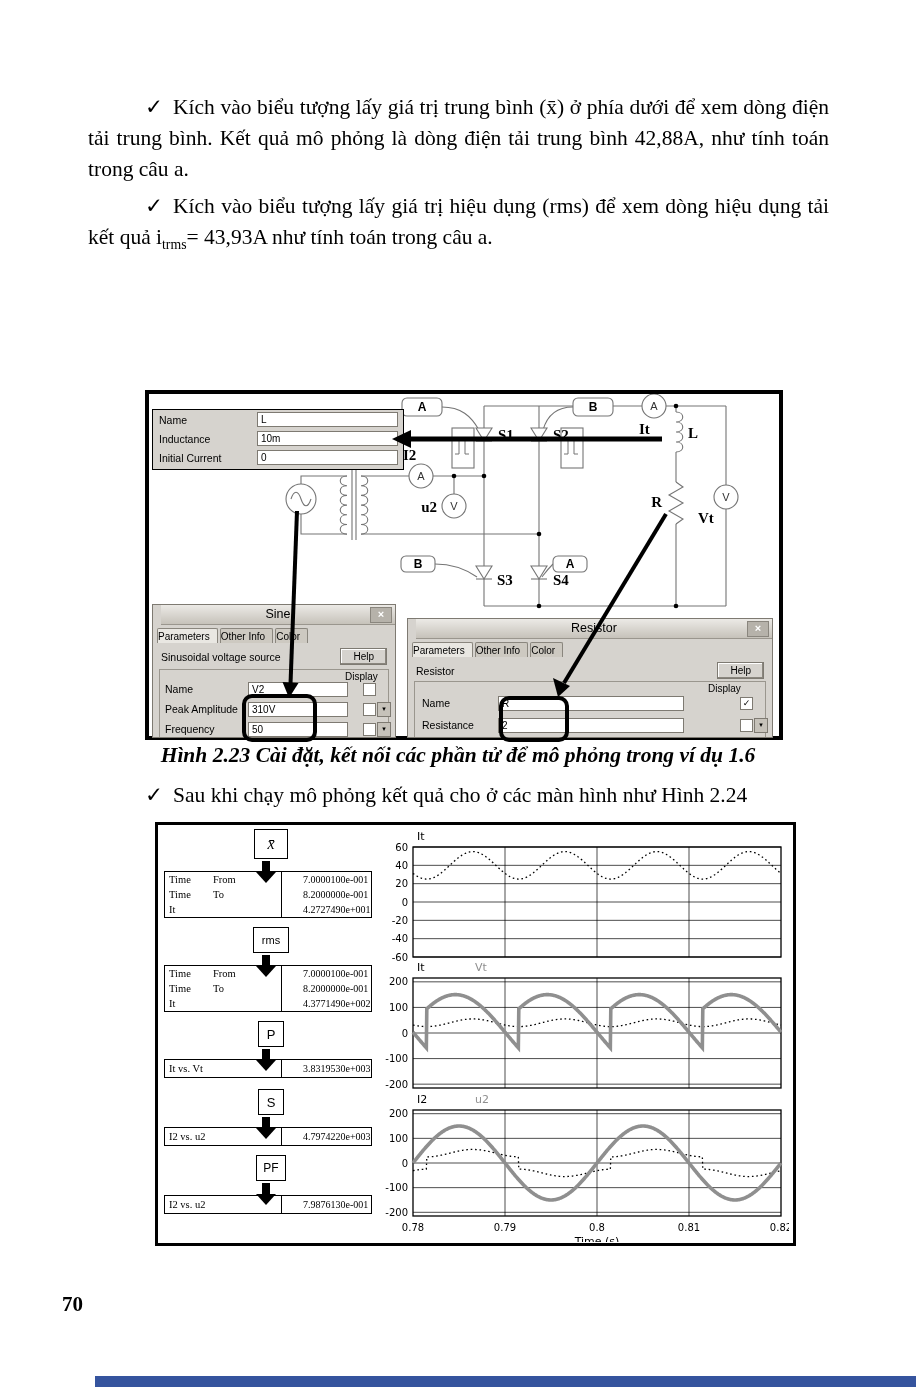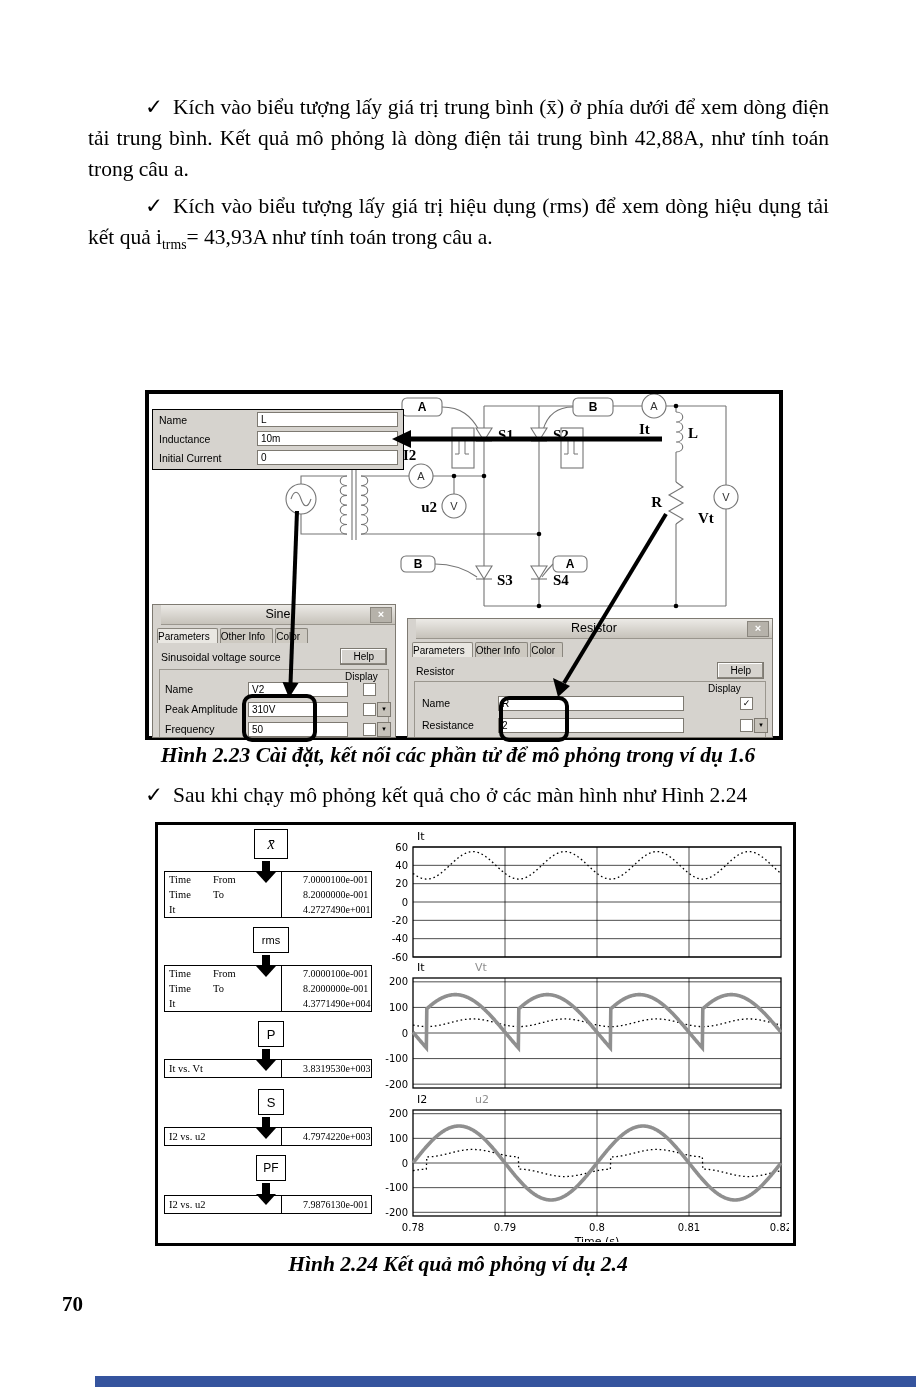--- a/index.html
+++ b/index.html
@@ -279,21 +279,21 @@
           <span class="mval">7.0000100e-001</span>
         </div>
       <div class="mrow">
           <span class="mc1">Time</span>
           <span class="mc2">To</span>
           <span class="mval">8.2000000e-001</span>
         </div>
       <div class="mrow">
           <span class="mc1">It</span>
           <span class="mc2"></span>
-          <span class="mval">4.3771490e+004</span>
+          <span class="mval">4.3771490e+002</span>
         </div>
     </div>
 
     <button class="mbtn" style="left:100px;top:196px;width:26px;height:26px;font-size:13px;">P</button>
     <div class="darr" style="left:98px;top:224px;">
         <div class="stem"></div>
         <div class="head"></div>
       </div>
     <div class="mtable" style="top:234px;">
       <div class="mrow single" style="height:17px;line-height:17px;">
@@ -392,18 +392,17 @@
         <text x="98" y="11" class="slab" font-weight="normal" fill="#8f8f8f">u2</text>
         <text x="36" y="139" text-anchor="middle" class="tick">0.78</text>
         <text x="128.00000000000028" y="139" text-anchor="middle" class="tick">0.79</text>
         <text x="220.00000000000054" y="139" text-anchor="middle" class="tick">0.8</text>
         <text x="312.0000000000008" y="139" text-anchor="middle" class="tick">0.81</text>
         <text x="404" y="139" text-anchor="middle" class="tick">0.82</text>
         <text x="220" y="153" text-anchor="middle" class="xlab">Time (s)</text>
       </svg>
   </div>
 
-  <div class="cap" style="top:1252px;">Hình 2.24 Kết quả mô phỏng ví dụ 2.4</div>
 
   <div class="pageno">70</div>
 
   <div class="footerbar" style="background:#35549e;"></div>
 </div>
 
 </body></html>

